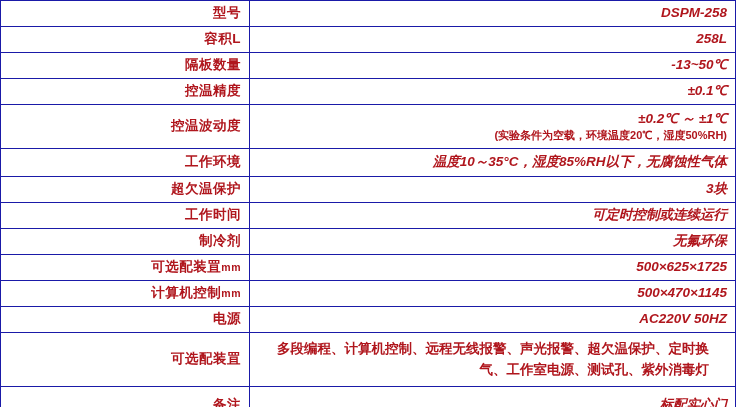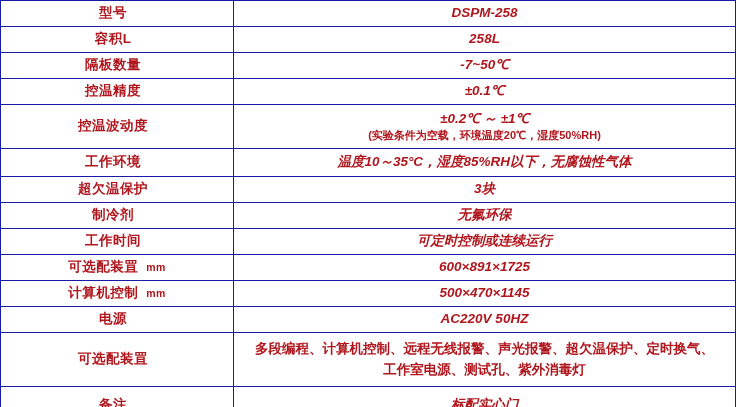--- a/index.html
+++ b/index.html
@@ -16,23 +16,23 @@
   .spec-table {
     width: 736px;
     height: 407px;
     border-collapse: collapse;
     table-layout: fixed;
   }
   .spec-table td {
     border: 1px solid #1a1aa8;
     color: #b0161d;
     font-weight: bold;
-    text-align: center;
+    text-align: right;
     vertical-align: middle;
-    padding: 2px 0;
+    padding: 2px 8px;
     line-height: 1.35;
   }
   td.label-cell {
     width: 232px;
     font-size: 13.5px;
     letter-spacing: 0.5px;
   }
   td.value-cell {
     font-size: 13.5px;
   }
@@ -40,21 +40,20 @@
     display: block;
     font-style: italic;
   }
   .value-sub {
     display: block;
     font-size: 11px;
   }
   .unit-sub {
     font-size: 10.5px;
     vertical-align: baseline;
-    margin-left: 8px;
   }
   .wide-text {
     display: block;
     padding: 0 18px;
     line-height: 1.5;
   }
 </style>
 </head>
 <body>
 
@@ -68,21 +67,21 @@
     </tr>
     <tr style="height:26px">
       <td class="label-cell"><span>容积L</span><span class="unit-sub"></span></td>
       <td class="value-cell">
           <span class="value-main">258L</span>
         </td>
     </tr>
     <tr style="height:26px">
       <td class="label-cell"><span>隔板数量</span><span class="unit-sub"></span></td>
       <td class="value-cell">
-          <span class="value-main">-7~50℃</span>
+          <span class="value-main">-13~50℃</span>
         </td>
     </tr>
     <tr style="height:26px">
       <td class="label-cell"><span>控温精度</span><span class="unit-sub"></span></td>
       <td class="value-cell">
           <span class="value-main">±0.1℃</span>
         </td>
     </tr>
     <tr style="height:44px">
       <td class="label-cell"><span>控温波动度</span><span class="unit-sub"></span></td>
@@ -97,35 +96,35 @@
           <span class="value-main">温度10～35°C，湿度85%RH以下，无腐蚀性气体</span>
         </td>
     </tr>
     <tr style="height:26px">
       <td class="label-cell"><span>超欠温保护</span><span class="unit-sub"></span></td>
       <td class="value-cell">
           <span class="value-main">3块</span>
         </td>
     </tr>
     <tr style="height:26px">
+      <td class="label-cell"><span>工作时间</span><span class="unit-sub"></span></td>
+      <td class="value-cell">
+          <span class="value-main">可定时控制或连续运行</span>
+        </td>
+    </tr>
+    <tr style="height:26px">
       <td class="label-cell"><span>制冷剂</span><span class="unit-sub"></span></td>
       <td class="value-cell">
           <span class="value-main">无氟环保</span>
         </td>
     </tr>
     <tr style="height:26px">
-      <td class="label-cell"><span>工作时间</span><span class="unit-sub"></span></td>
-      <td class="value-cell">
-          <span class="value-main">可定时控制或连续运行</span>
-        </td>
-    </tr>
-    <tr style="height:26px">
       <td class="label-cell"><span>可选配装罝</span><span class="unit-sub">mm</span></td>
       <td class="value-cell">
-          <span class="value-main">600×891×1725</span>
+          <span class="value-main">500×625×1725</span>
         </td>
     </tr>
     <tr style="height:26px">
       <td class="label-cell"><span>计算机控制</span><span class="unit-sub">mm</span></td>
       <td class="value-cell">
           <span class="value-main">500×470×1145</span>
         </td>
     </tr>
     <tr style="height:26px">
       <td class="label-cell"><span>电源</span><span class="unit-sub"></span></td>

